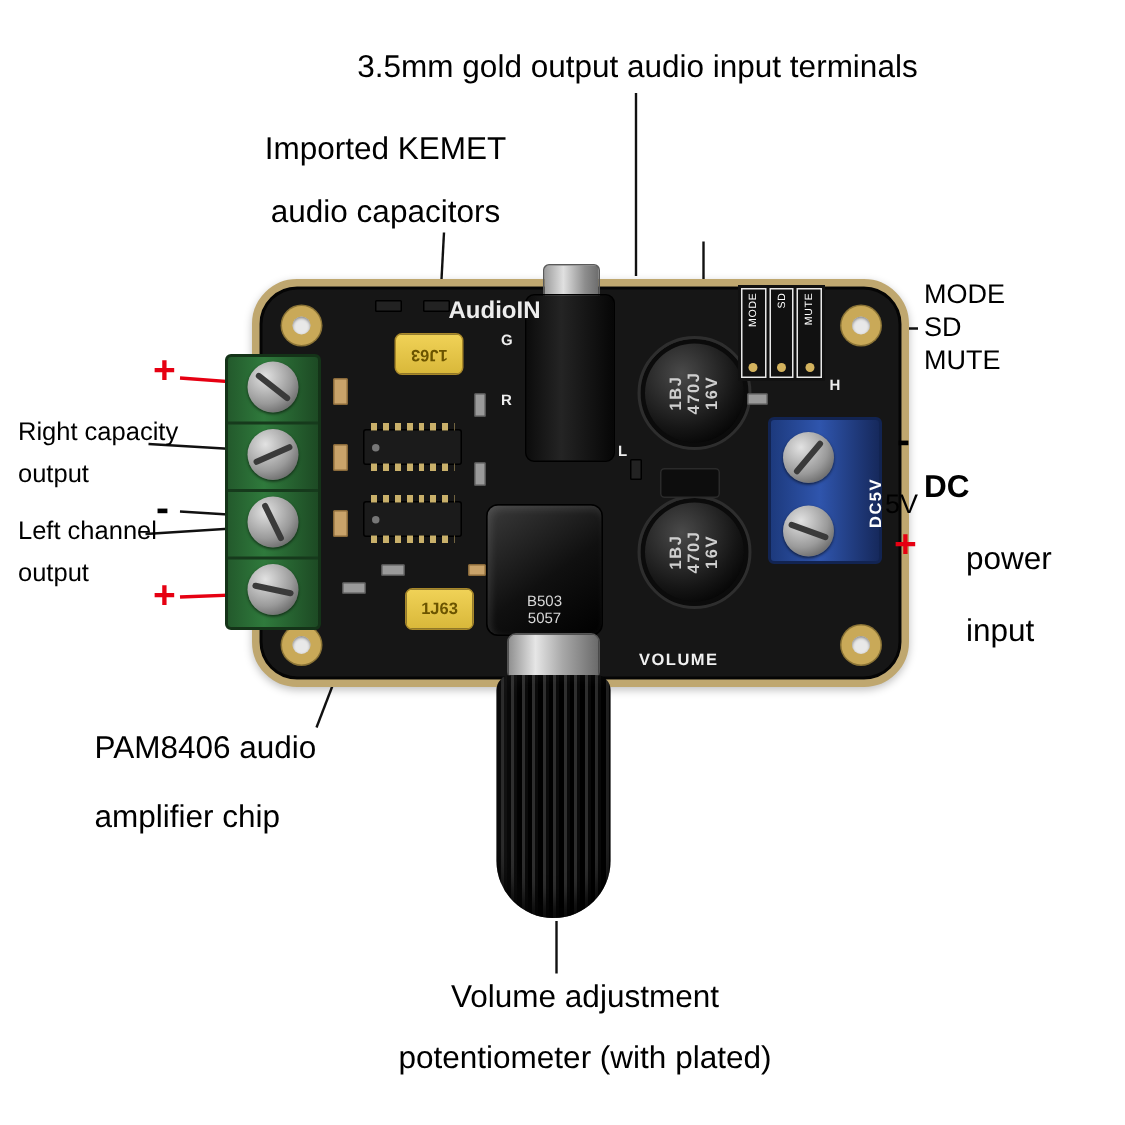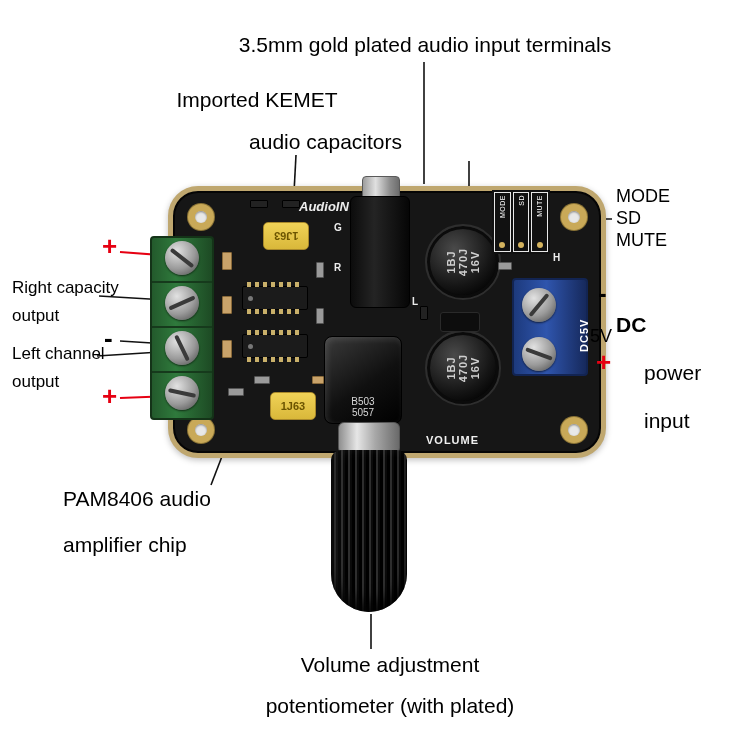--- a/index.html
+++ b/index.html
@@ -157,21 +157,21 @@
     </div>
   <div class="screw" style="left:165px;top:331px;">
       <div class="slot" style="transform:rotate(64deg);"></div>
     </div>
   <div class="screw" style="left:165px;top:376px;">
       <div class="slot" style="transform:rotate(12deg);"></div>
     </div>
 
   <div class="jack-sleeve"></div>
   <div class="jack-body"></div>
-  <div class="silk" style="left:299px;top:199px;font-size:13px;font-style:italic;">AudioIN</div>
+  <div class="silk" style="left:299px;top:199px;font-size:16px;">AudioIN</div>
   <div class="silk" style="left:334px;top:222px;">G</div>
   <div class="silk" style="left:334px;top:262px;">R</div>
   <div class="silk" style="left:412px;top:296px;">L</div>
 
   <div class="ecap" style="left:425px;top:224px;">
     <div class="ecap-txt">
       <span>1BJ</span>
       <span>470J</span>
       <span>16V</span>
     </div>
@@ -240,24 +240,24 @@
   <div class="smd" style="left:228px;top:388px;width:16px;height:8px;"></div>
   <div class="smd dark" style="left:250px;top:200px;width:18px;height:8px;"></div>
   <div class="smd dark" style="left:282px;top:200px;width:18px;height:8px;"></div>
   <div class="smd" style="left:316px;top:262px;width:8px;height:16px;"></div>
   <div class="smd" style="left:316px;top:308px;width:8px;height:16px;"></div>
   <div class="smd dark" style="left:420px;top:306px;width:8px;height:14px;"></div>
   <div class="smd" style="left:254px;top:376px;width:16px;height:8px;"></div>
   <div class="smd tan" style="left:312px;top:376px;width:12px;height:8px;"></div>
   <div class="smd" style="left:498px;top:262px;width:14px;height:8px;"></div>
 
-  <div class="lbl center-lbl" style="left:135px;top:33px;width:580px;">3.5mm gold plated audio input terminals</div>
+  <div class="lbl center-lbl" style="left:135px;top:33px;width:580px;">3.5mm gold output audio input terminals</div>
 
   <div class="lbl center-lbl" style="left:112px;top:88px;width:290px;">Imported KEMET</div>
-  <div class="lbl center-lbl" style="left:112px;top:130px;width:290px;text-align:right;">audio capacitors</div>
+  <div class="lbl center-lbl" style="left:112px;top:130px;width:290px;">audio capacitors</div>
 
 
   <div class="lbl lbl-md" style="left:616px;top:187px;">MODE</div>
   <div class="lbl lbl-md" style="left:616px;top:209px;">SD</div>
   <div class="lbl lbl-md" style="left:616px;top:231px;">MUTE</div>
 
   <div class="sign red" style="left:102px;top:233px;">+</div>
   <div class="lbl lbl-sm" style="left:12px;top:279px;">Right capacity</div>
   <div class="lbl lbl-sm" style="left:12px;top:307px;">output</div>
   <div class="sign" style="left:104px;top:325px;">-</div>

